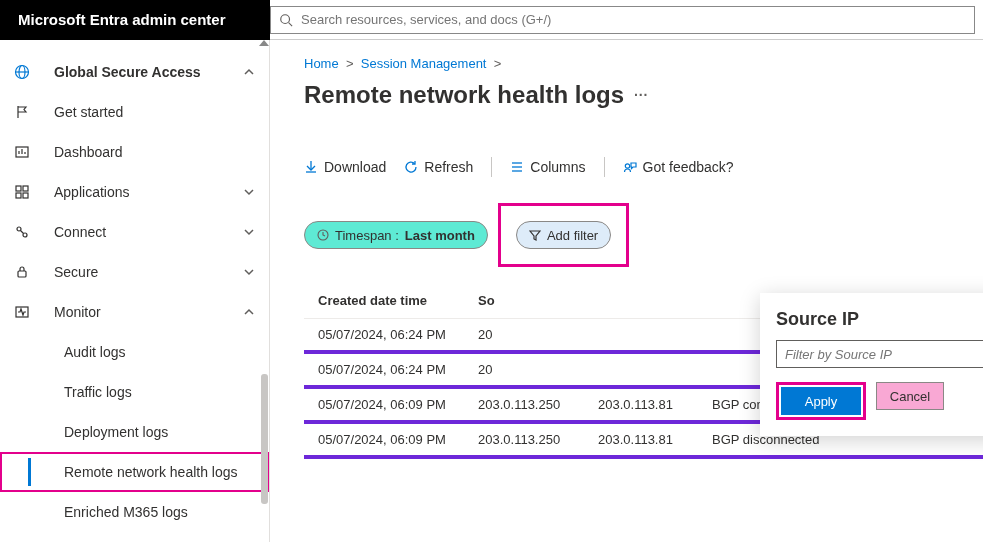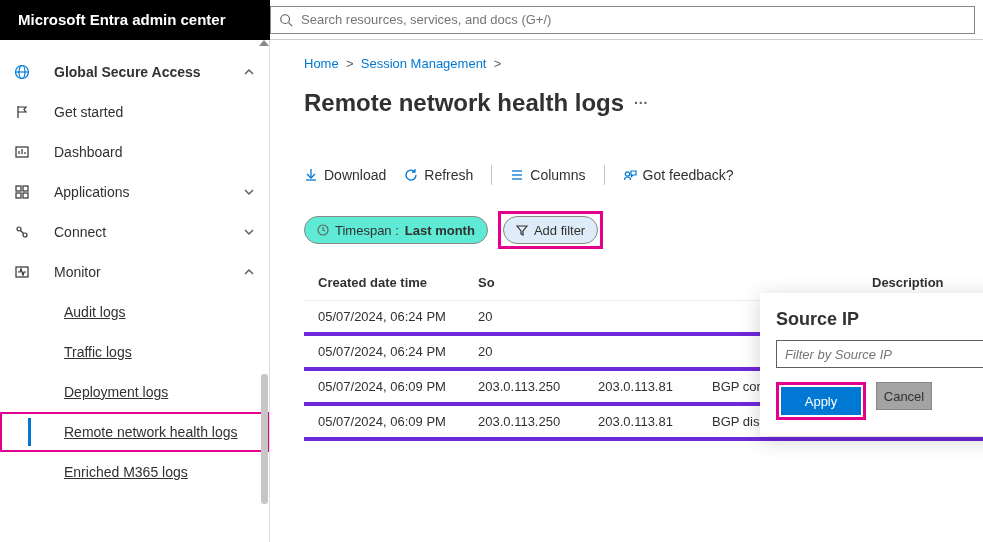--- a/index.html
+++ b/index.html
@@ -16,54 +16,54 @@
 .sidebar { width: 270px; border-right: 1px solid #e1dfdd; padding-top: 12px; position: relative; }
 .track { position: absolute; right: 0; top: 0; width: 8px; height: 100%; }
 .arrow-top { position: absolute; top: 0; right: 0; width: 0; height: 0; border-left: 5px solid transparent; border-right: 5px solid transparent; border-bottom: 6px solid #888; }
 .thumb { position: absolute; top: 334px; right: 1px; width: 7px; height: 130px; background: #c8c6c4; border-radius: 3px; }
 
 .navrow { display: flex; align-items: center; height: 40px; padding: 0 14px; cursor: pointer; position: relative; }
 .navrow .ico { width: 16px; display: inline-flex; justify-content: center; color: #323130; }
 .navrow .lbl { margin-left: 24px; font-size: 14px; color: #323130; }
 .navrow.head .lbl { font-weight: 600; }
 .navrow .chev { margin-left: auto; color: #605e5c; }
-.navrow.sub { padding-left: 40px; text-decoration: underline; }
+.navrow.sub { padding-left: 40px; }
 .navrow.active::before { content: ""; position: absolute; left: 28px; top: 6px; bottom: 6px; width: 3px; background: #0078d4; }
 .navrow.highlighted { outline: 2px solid #e3008c; outline-offset: -2px; }
 
 .content { flex: 1; padding: 16px 0 0 34px; position: relative; }
-.breadcrumbs { font-size: 13px; color: #605e5c; margin-bottom: 18px; }
+.breadcrumbs { font-size: 13px; color: #605e5c; margin-bottom: 10px; }
 .breadcrumbs a { color: #0078d4; text-decoration: none; }
 .title { font-size: 24px; font-weight: 600; margin-bottom: 40px; }
 .dots { color: #605e5c; font-size: 14px; margin-left: 10px; position: relative; top: -3px; }
 
 .toolbar { display: flex; align-items: center; gap: 18px; height: 36px; margin-bottom: 18px; }
 .tbtn { display: flex; align-items: center; gap: 6px; color: #323130; font-size: 14px; cursor: pointer; }
 .tbtn .ti { color: #0078d4; }
 .sep { width: 1px; height: 20px; background: #c8c6c4; }
 
 .filters { display: flex; align-items: center; gap: 10px; margin-bottom: 16px; position: relative; }
 .pill { display: flex; align-items: center; gap: 6px; height: 28px; padding: 0 12px; border: 1px solid #8a8886; border-radius: 14px; font-size: 13px; color: #323130; background: #5eead4; }
 .pill.add { background: #deecf9; border-color: #8a8886; }
-.addwrap { border: 3px solid #e3008c; padding: 2px; }
+.addwrap { border: 3px solid #e3008c; padding: 15px; }
 
 .theadrow { display: flex; font-weight: 600; padding: 10px 14px 10px 14px; border-bottom: 1px solid #edebe9; font-size: 13px; }
 .tr { display: flex; padding: 8px 14px; border-bottom: 4px solid #6d28d9; font-size: 13px; }
 .c1 { width: 160px; }
 .c2 { width: 120px; }
 .c3 { width: 114px; }
 .c4 { width: 160px; }
 .c5 { flex: 1; }
 
 .popover { position: absolute; left: 490px; top: 253px; width: 313px; background: #fff; box-shadow: 0 4px 20px rgba(0,0,0,.18); padding: 16px; z-index: 10; }
 .popover h3 { font-size: 18px; font-weight: 600; margin-bottom: 10px; }
 .popover input { width: 100%; height: 28px; border: 1px solid #605e5c; padding: 0 8px; font-size: 13px; margin-bottom: 14px; font-style: italic; color: #605e5c; }
 .popover .btns { display: flex; gap: 10px; }
 .btn-primary { background: #0078d4; color: #fff; border: none; height: 28px; width: 80px; font-size: 13px; cursor: pointer; }
-.btn-secondary { background: #a3a3a3; color: #323130; border: 1px solid #8a8886; height: 28px; width: 56px; font-size: 13px; cursor: pointer; }
+.btn-secondary { background: #f9a8d4; color: #323130; border: 1px solid #8a8886; height: 28px; width: 68px; font-size: 13px; cursor: pointer; }
 .applywrap { border: 3px solid #e3008c; padding: 2px; display: inline-flex; }
 
 svg { display: block; }
 </style>
 </head>
 <body>
 
 <div class="topbar">
   <div class="brand">Microsoft Entra admin center</div>
   <div class="searchwrap">
@@ -145,20 +145,34 @@
           </svg>
       </span>
       <span class="lbl">Connect</span>
       <span class="chev">
         <svg width="12" height="12" viewBox="0 0 12 12" fill="none" stroke="currentColor" stroke-width="1.5">
             <polyline points="2,4 6,8 10,4"></polyline>
           </svg>
       </span>
     </div>
 
+    <div class="navrow">
+      <span class="ico">
+        <svg width="14" height="14" viewBox="0 0 14 14" fill="none" stroke="currentColor" stroke-width="1.2">
+            <rect x="3" y="6" width="8" height="6" rx="1"></rect>
+            <path d="M5 6 V4 a2 2 0 0 1 4 0 V6"></path>
+          </svg>
+      </span>
+      <span class="lbl">Secure</span>
+      <span class="chev">
+        <svg width="12" height="12" viewBox="0 0 12 12" fill="none" stroke="currentColor" stroke-width="1.5">
+            <polyline points="2,4 6,8 10,4"></polyline>
+          </svg>
+      </span>
+    </div>
 
     <div class="navrow">
       <span class="ico">
         <svg width="14" height="14" viewBox="0 0 14 14" fill="none" stroke="currentColor" stroke-width="1.2">
             <rect x="1" y="2" width="12" height="10"></rect>
             <polyline points="3,7 5,7 6,4 8,10 9,7 11,7"></polyline>
           </svg>
       </span>
       <span class="lbl">Monitor</span>
       <span class="chev">

